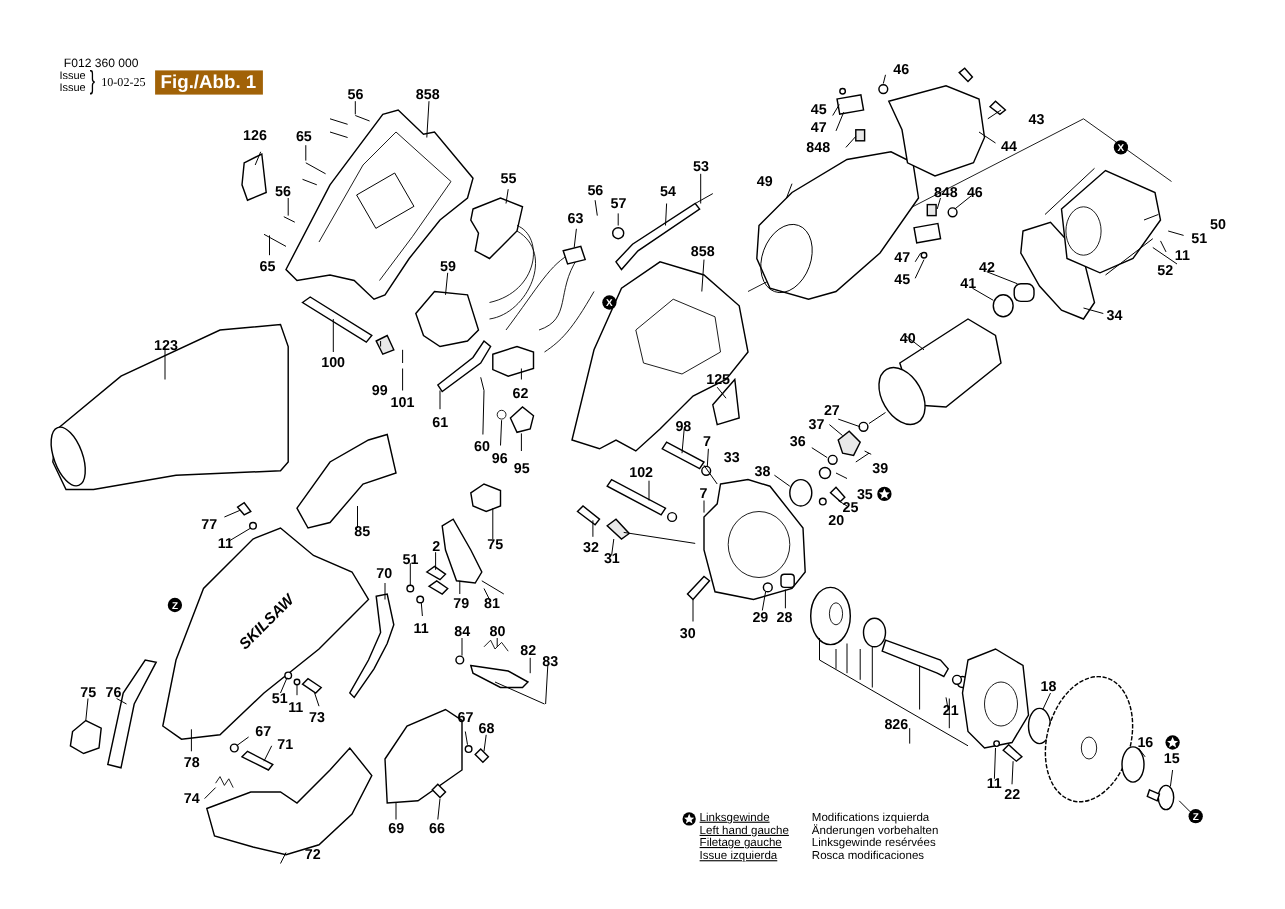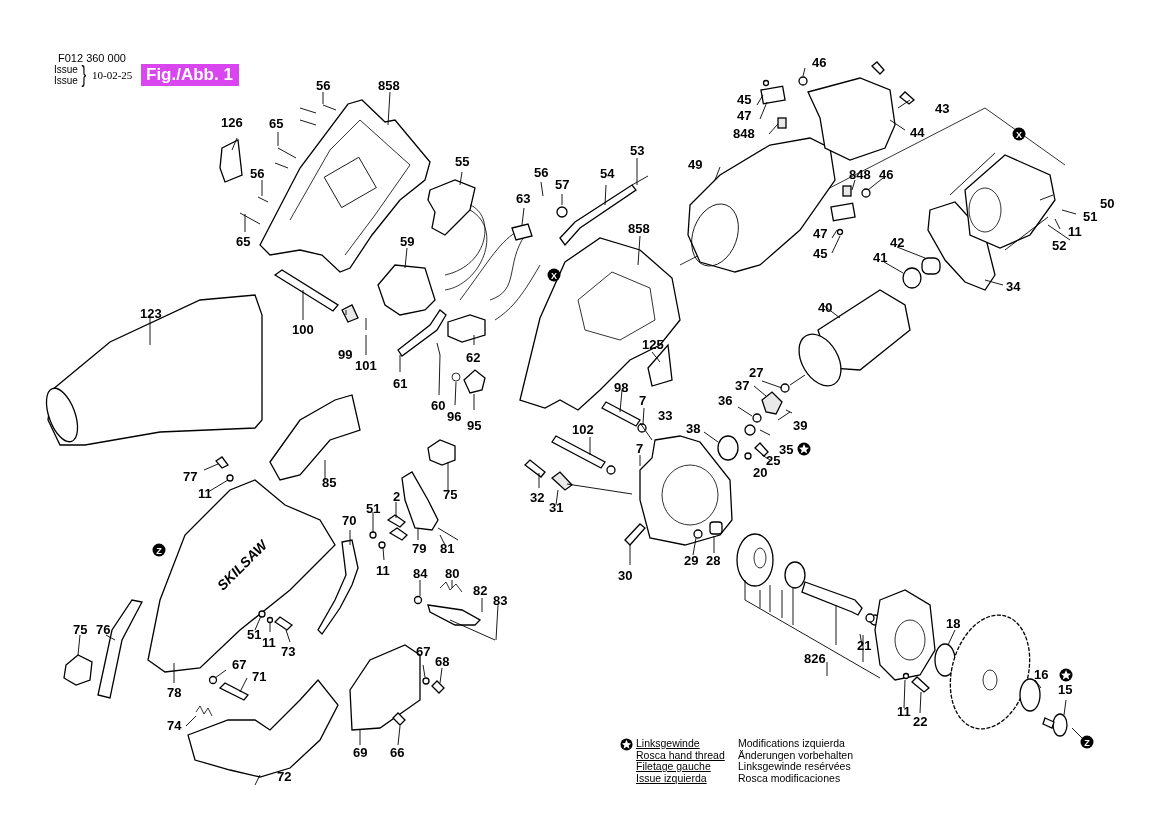--- a/index.html
+++ b/index.html
@@ -2,21 +2,21 @@
 <html><head>
 <meta charset="utf-8">
 <style>
   html, body { margin: 0; padding: 0; background: #ffffff; }
   body { width: 1168px; height: 826px; position: relative; overflow: hidden;
          font-family: "Liberation Sans", sans-serif; color: #000; }
   .hdr-code { position: absolute; left: 58px; top: 52px; font-size: 11px; }
   .hdr-issue { position: absolute; left: 54px; top: 64px; font-size: 10px; line-height: 11px; }
   .hdr-brace { position: absolute; left: 80px; top: 62px; font-size: 24px; line-height: 24px; transform: scaleX(0.6); }
   .hdr-date { position: absolute; left: 92px; top: 69px; font-size: 11px; font-family: Liberation Serif, serif; }
-  .fig-badge { position: absolute; left: 141px; top: 64px; background: #d946ef; color: #fff;
+  .fig-badge { position: absolute; left: 141px; top: 64px; background: #a16207; color: #fff;
                font-weight: bold; font-size: 17px; padding: 1px 6px 2px 5px; line-height: 19px; }
   svg.diagram { position: absolute; left: 0; top: 0; }
   .callout { font-family: "Liberation Sans", sans-serif; font-weight: bold; font-size: 13px; fill: #000; }
   .part { fill: #fff; stroke: #000; stroke-width: 1.3; }
   .part-gray { fill: #e9e9e9; stroke: #000; stroke-width: 1.3; }
   .thin { fill: none; stroke: #000; stroke-width: 0.8; }
   .lead { fill: none; stroke: #000; stroke-width: 0.9; }
   .legend { position: absolute; left: 620px; top: 738px; font-size: 10.5px; line-height: 11.5px; }
   .legend-star { position: absolute; left: 0; top: 0; width: 13px; height: 13px; }
   .legend-col1 { position: absolute; left: 16px; top: 0; white-space: nowrap; text-decoration: underline; }
@@ -341,21 +341,21 @@
   </g>
 </svg>
 
 <div class="legend">
   <svg class="legend-star" viewBox="0 0 14 14">
     <circle cx="7" cy="7" r="6.5" fill="#000"></circle>
     <polygon points="7,2 8.5,5.5 12,5.8 9.3,8 10.2,11.5 7,9.5 3.8,11.5 4.7,8 2,5.8 5.5,5.5" fill="#fff"></polygon>
   </svg>
   <div class="legend-col1">
     <div>Linksgewinde</div>
-    <div>Rosca hand thread</div>
+    <div>Left hand gauche</div>
     <div>Filetage gauche</div>
     <div>Issue izquierda</div>
   </div>
   <div class="legend-col2">
     <div>Modifications izquierda</div>
     <div>Änderungen vorbehalten</div>
     <div>Linksgewinde resérvées</div>
     <div>Rosca modificaciones</div>
   </div>
 </div>

